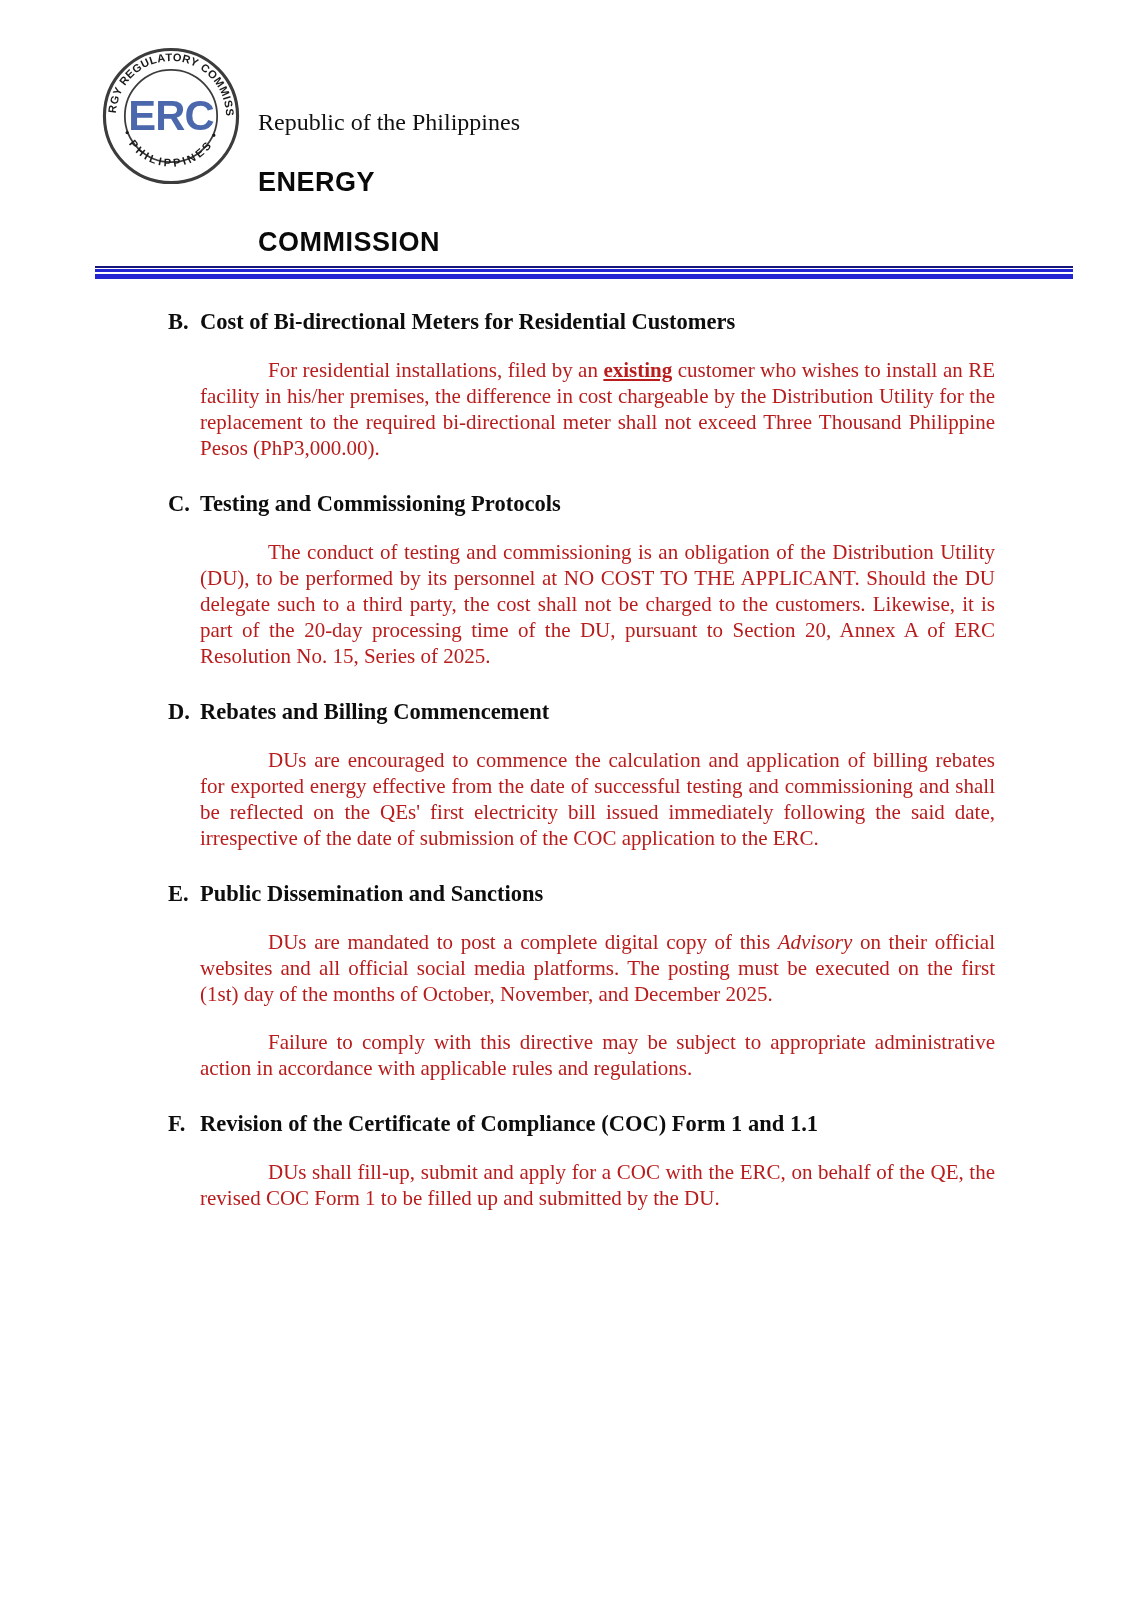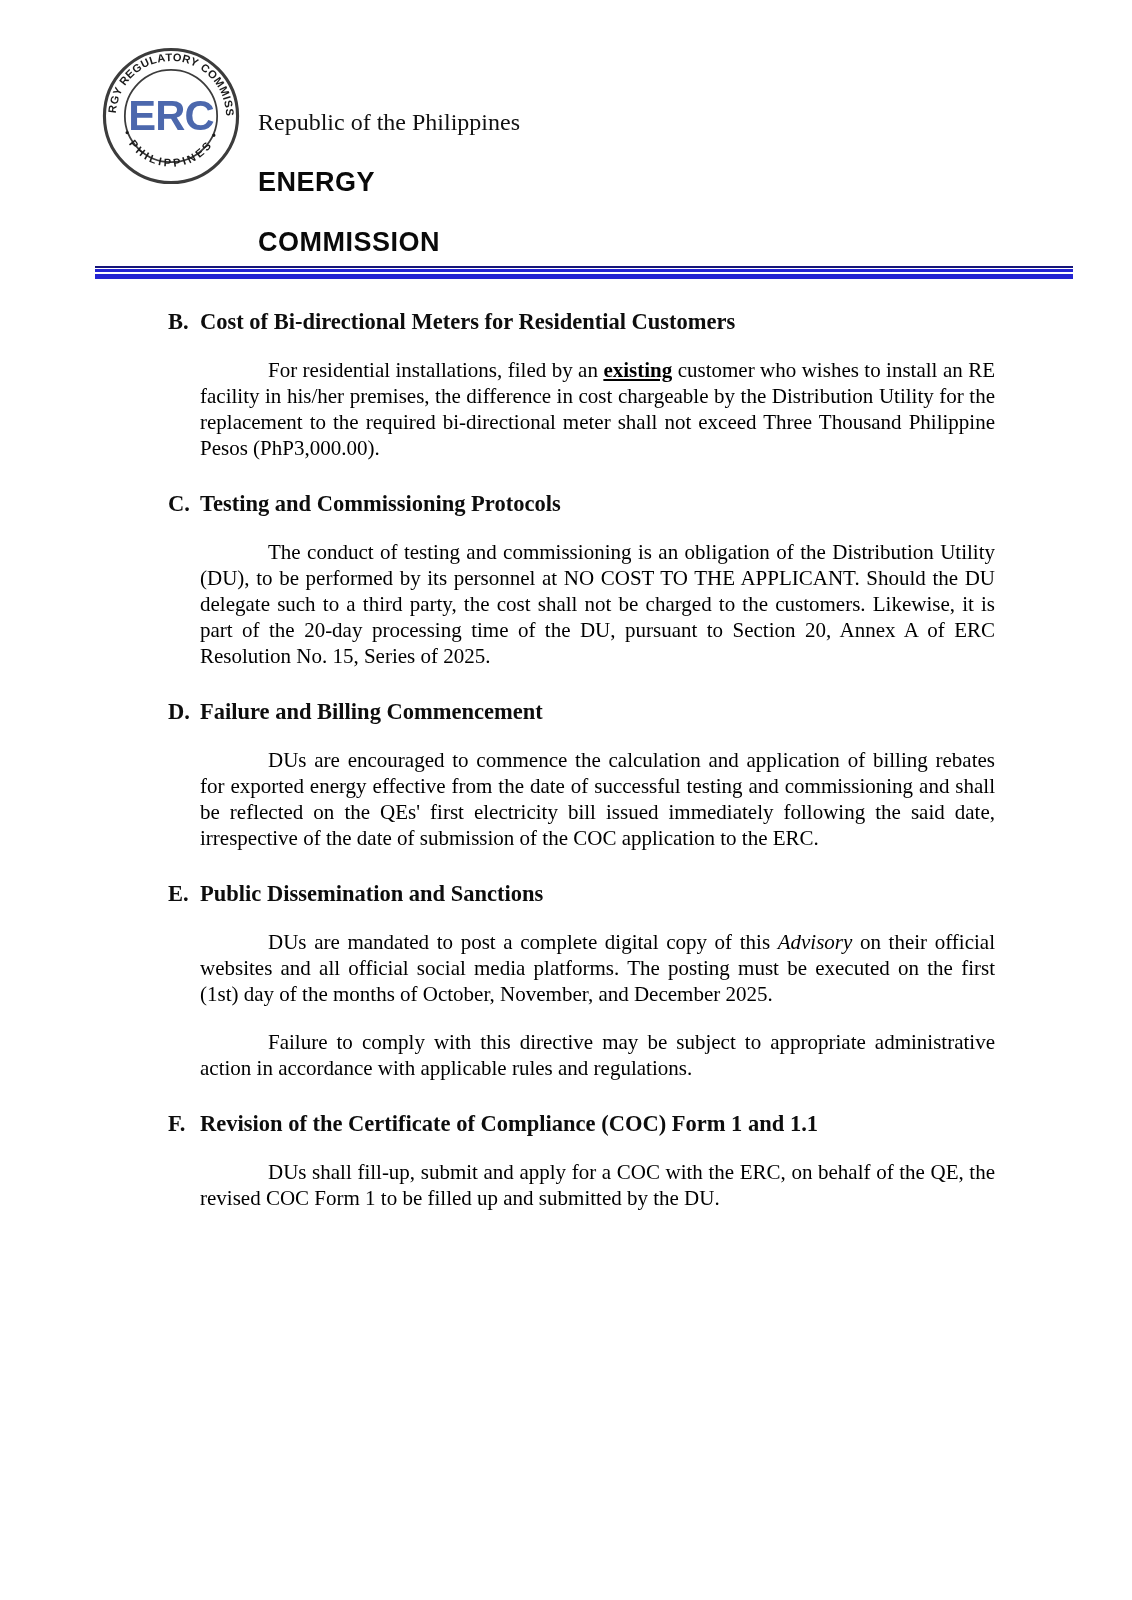--- a/index.html
+++ b/index.html
@@ -66,21 +66,21 @@
     line-height: 26px;
     color: #0d0d0d;
   }
   .hlabel { width: 32px; flex: none; }
   .para {
     margin-top: 22px;
     font-size: 21px;
     line-height: 26px;
     text-align: justify;
     text-indent: 68px;
-    color: #000000;
+    color: #b91c1c;
   }
   .para .bu { font-weight: bold; text-decoration: underline; }
   .para em { font-style: italic; }
 </style>
 </head>
 <body>
 
 <div class="page">
 
   <div class="header">
@@ -125,21 +125,21 @@
         <span class="htitle">Testing and Commissioning Protocols</span>
       </h2>
       <div class="paras">
           <p class="para"><span>The conduct of testing and commissioning is an obligation of the Distribution Utility (DU), to be performed by its personnel at NO COST TO THE APPLICANT. Should the DU delegate such to a third party, the cost shall not be charged to the customers. Likewise, it is part of the 20-day processing time of the DU, pursuant to Section 20, Annex A of ERC Resolution No. 15, Series of 2025.</span></p>
         </div>
     </section>
 
     <section class="doc-section">
       <h2 class="heading">
         <span class="hlabel">D.</span>
-        <span class="htitle">Failure and Billing Commencement</span>
+        <span class="htitle">Rebates and Billing Commencement</span>
       </h2>
       <div class="paras">
           <p class="para"><span>DUs are encouraged to commence the calculation and application of billing rebates for exported energy effective from the date of successful testing and commissioning and shall be reflected on the QEs' first electricity bill issued immediately following the said date, irrespective of the date of submission of the COC application to the ERC.</span></p>
         </div>
     </section>
 
     <section class="doc-section">
       <h2 class="heading">
         <span class="hlabel">E.</span>
         <span class="htitle">Public Dissemination and Sanctions</span>

